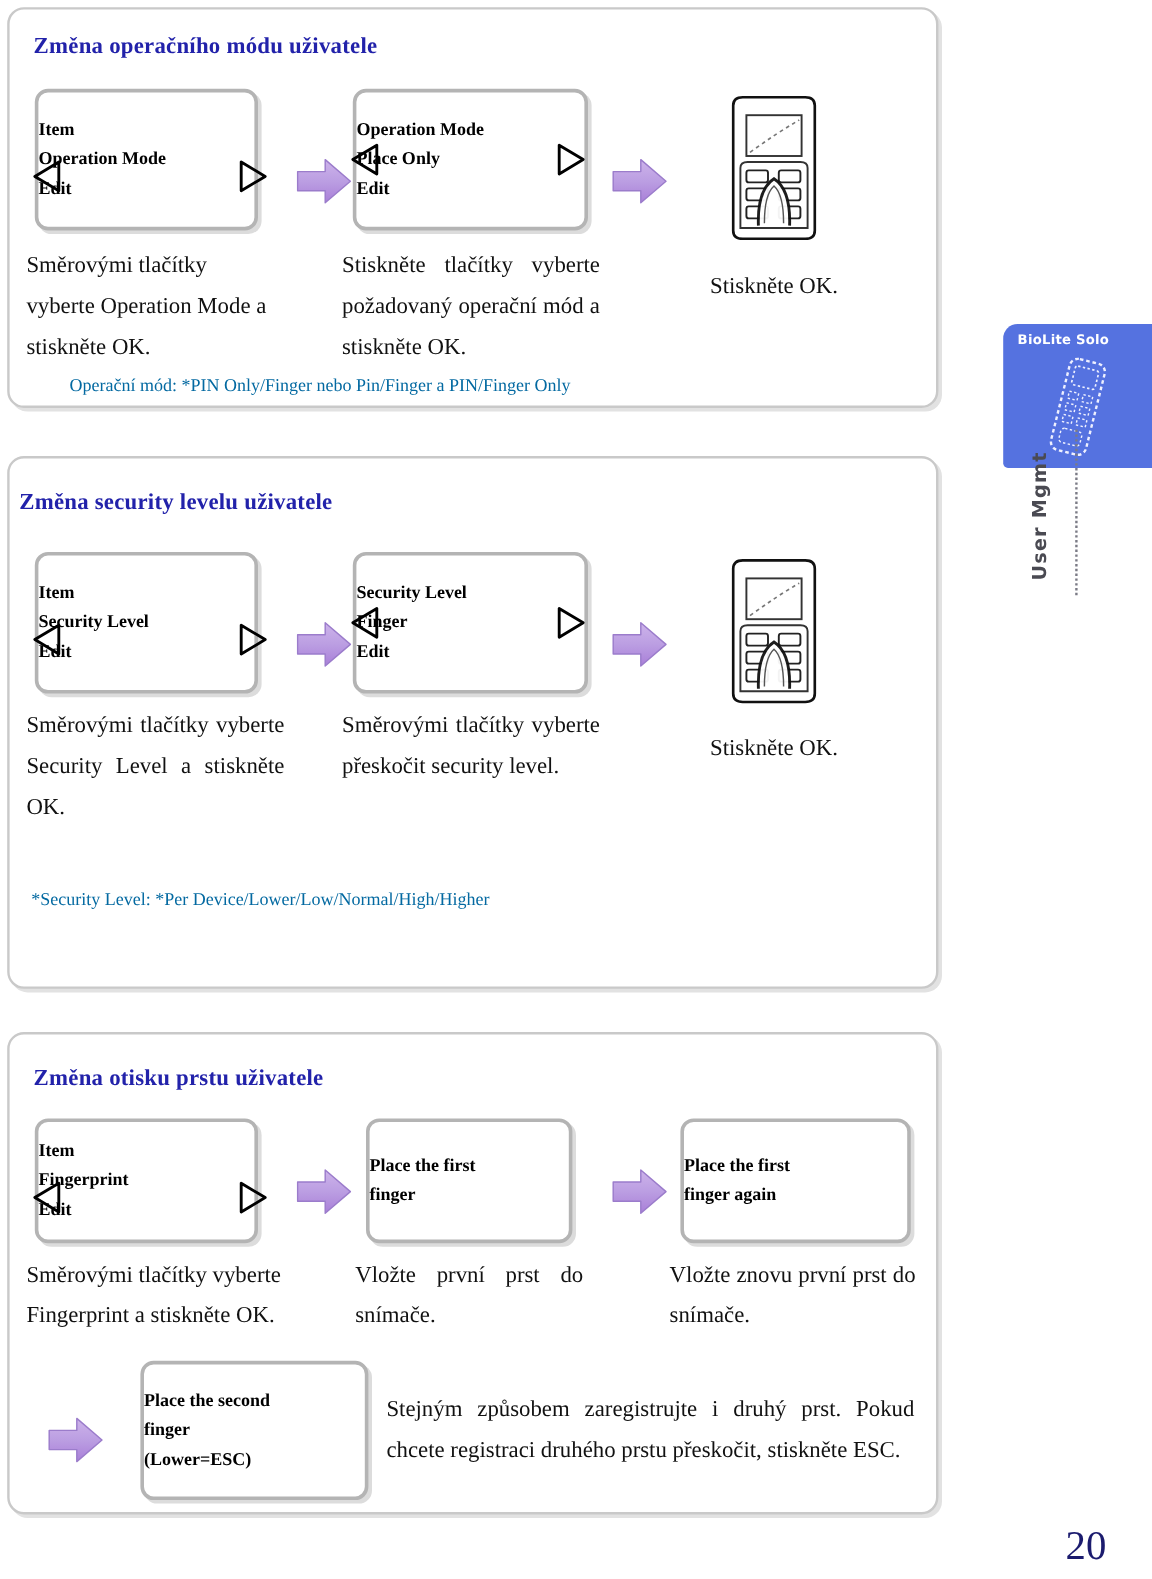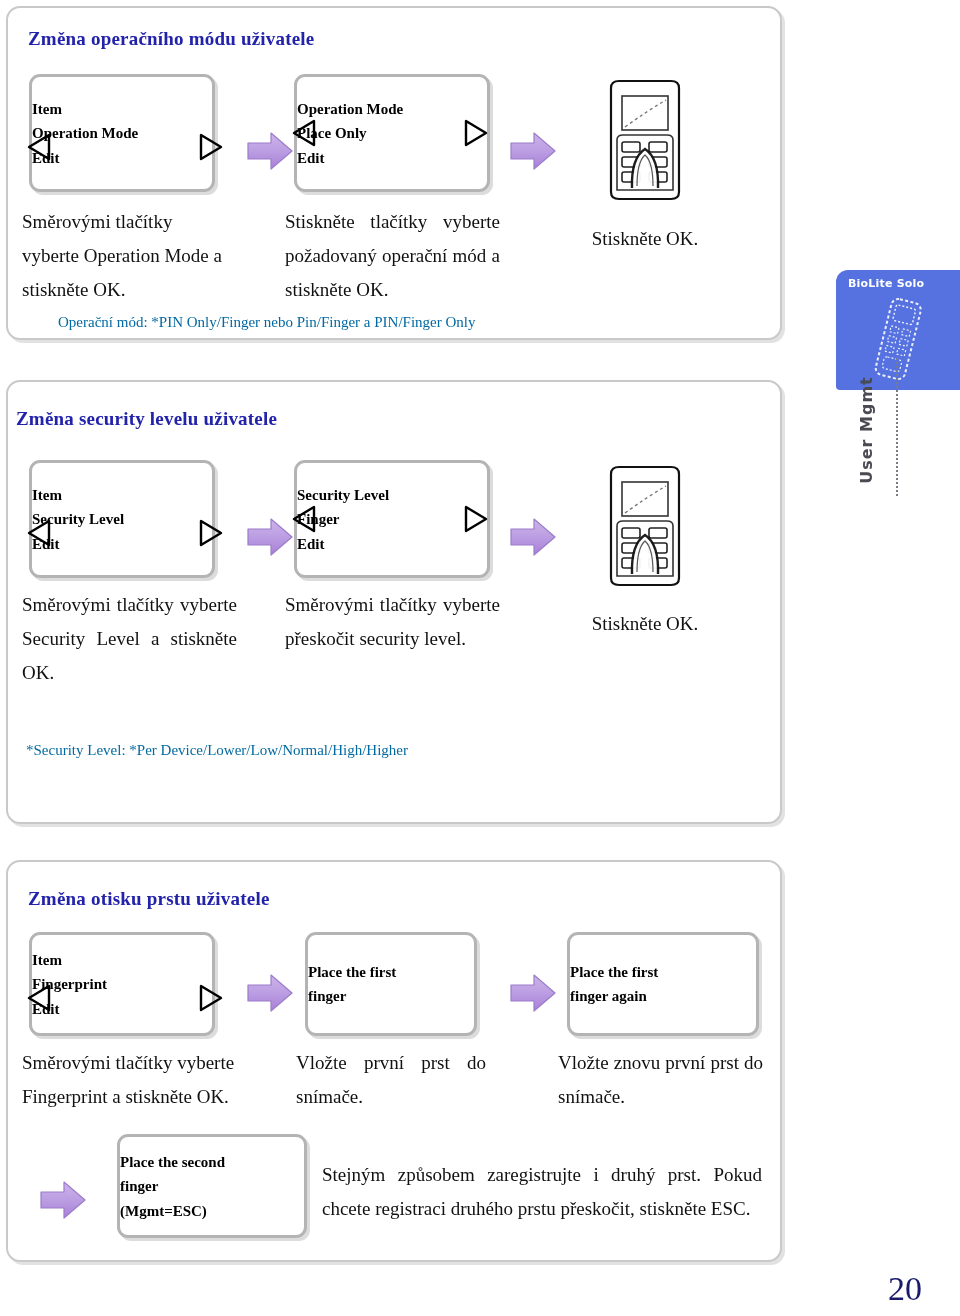--- a/index.html
+++ b/index.html
@@ -376,25 +376,25 @@
   </div>
 </div>
 <div class="caption just" style="left:558px; top:1046px; width:205px;">Vložte znovu první prst do snímače.</div>
 
 <div class="blockarrow" style="left:40px; top:1180px;">
   <svg width="46" height="40" viewBox="0 0 46 40">
     <polygon points="1,12 24,12 24,2 45,20 24,38 24,28 1,28" fill="url(#ag1)" stroke="#9b7ccb" stroke-width="1.2" stroke-linejoin="round"></polygon>
   </svg>
 </div>
 
-<div class="lcd" style="left:117px; top:1134px; width:190px; height:104px;">
+<div class="lcd" style="left:117px; top:1134px; width:190px; height:116px;">
   <div class="lines">
     <div class="l1">Place the second</div>
     <div class="l2">finger</div>
-    <div class="l3">(Mgmt=ESC)</div>
+    <div class="l3">(Lower=ESC)</div>
   </div>
 </div>
 <div class="caption just" style="left:322px; top:1158px; width:440px;">Stejným způsobem zaregistrujte i druhý prst. Pokud chcete registraci druhého prstu přeskočit, stiskněte ESC.</div>
 
 <div id="side-tab">
   <div id="side-tab-title">BioLite Solo</div>
   <div id="side-tab-device">
     <svg width="72" height="88" viewBox="0 0 72 88">
       <g transform="rotate(14 36 44)">
         <rect x="21" y="4" width="30" height="78" rx="7" ry="7" fill="none" stroke="#eef0ff" stroke-width="2" stroke-dasharray="3 2.4"></rect>

